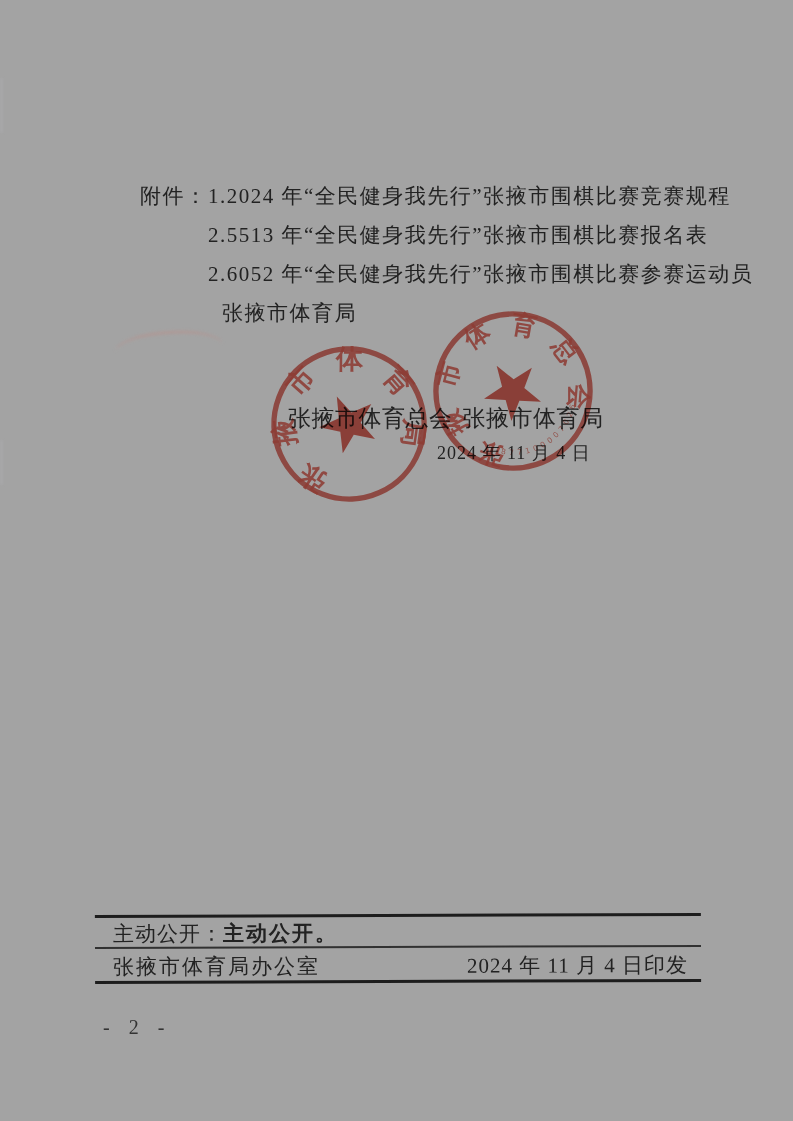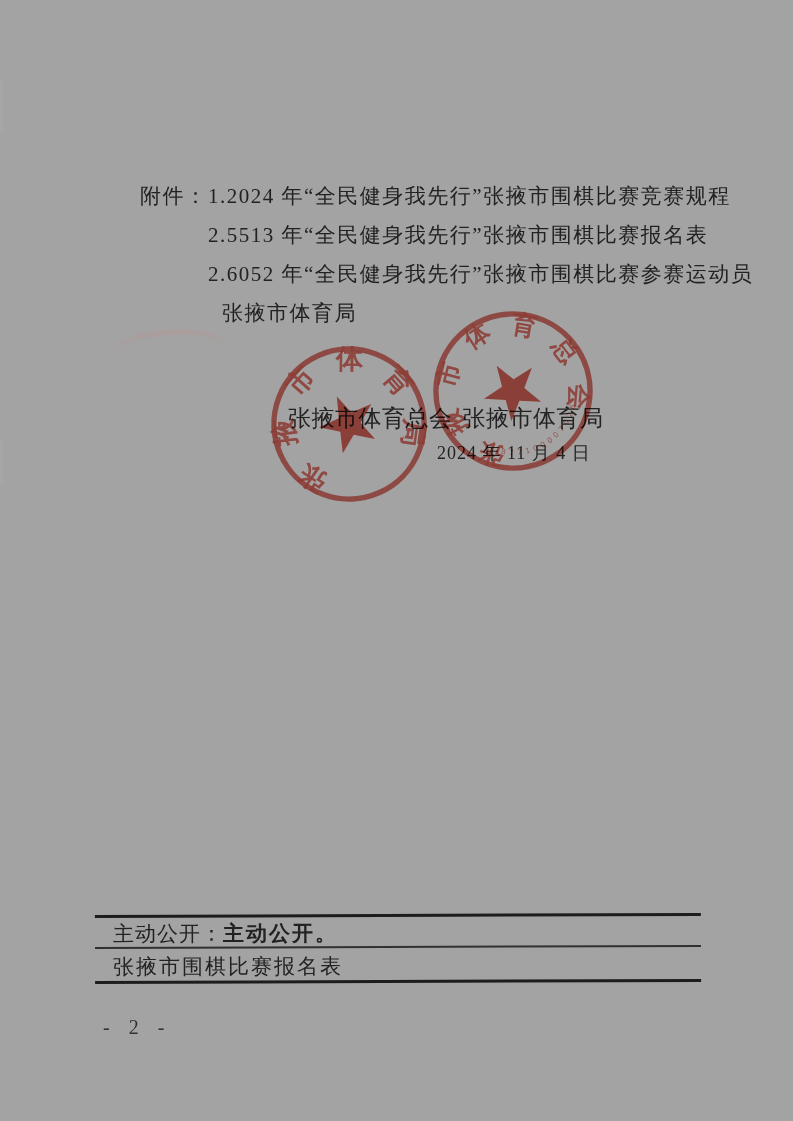--- a/index.html
+++ b/index.html
@@ -120,19 +120,20 @@
         <text transform="rotate(222) translate(0 -64) rotate(180)" font-size="7.5">8</text>
       </g>
   </svg>
 
   <div class="footer">
     <div class="rule rule-top"></div>
     <div class="attr-line">
       <span>主动公开：</span><span class="attr-value">主动公开。</span>
     </div>
     <div class="rule rule-mid"></div>
-    <div class="office">张掖市围棋比赛报名表</div>
+    <div class="office">张掖市体育局办公室</div>
+    <div class="printed">2024 年 11 月 4 日印发</div>
     <div class="rule rule-bot"></div>
   </div>
 
   <div class="page-num">- 2 -</div>
 
 </div>
 
 </body></html>

